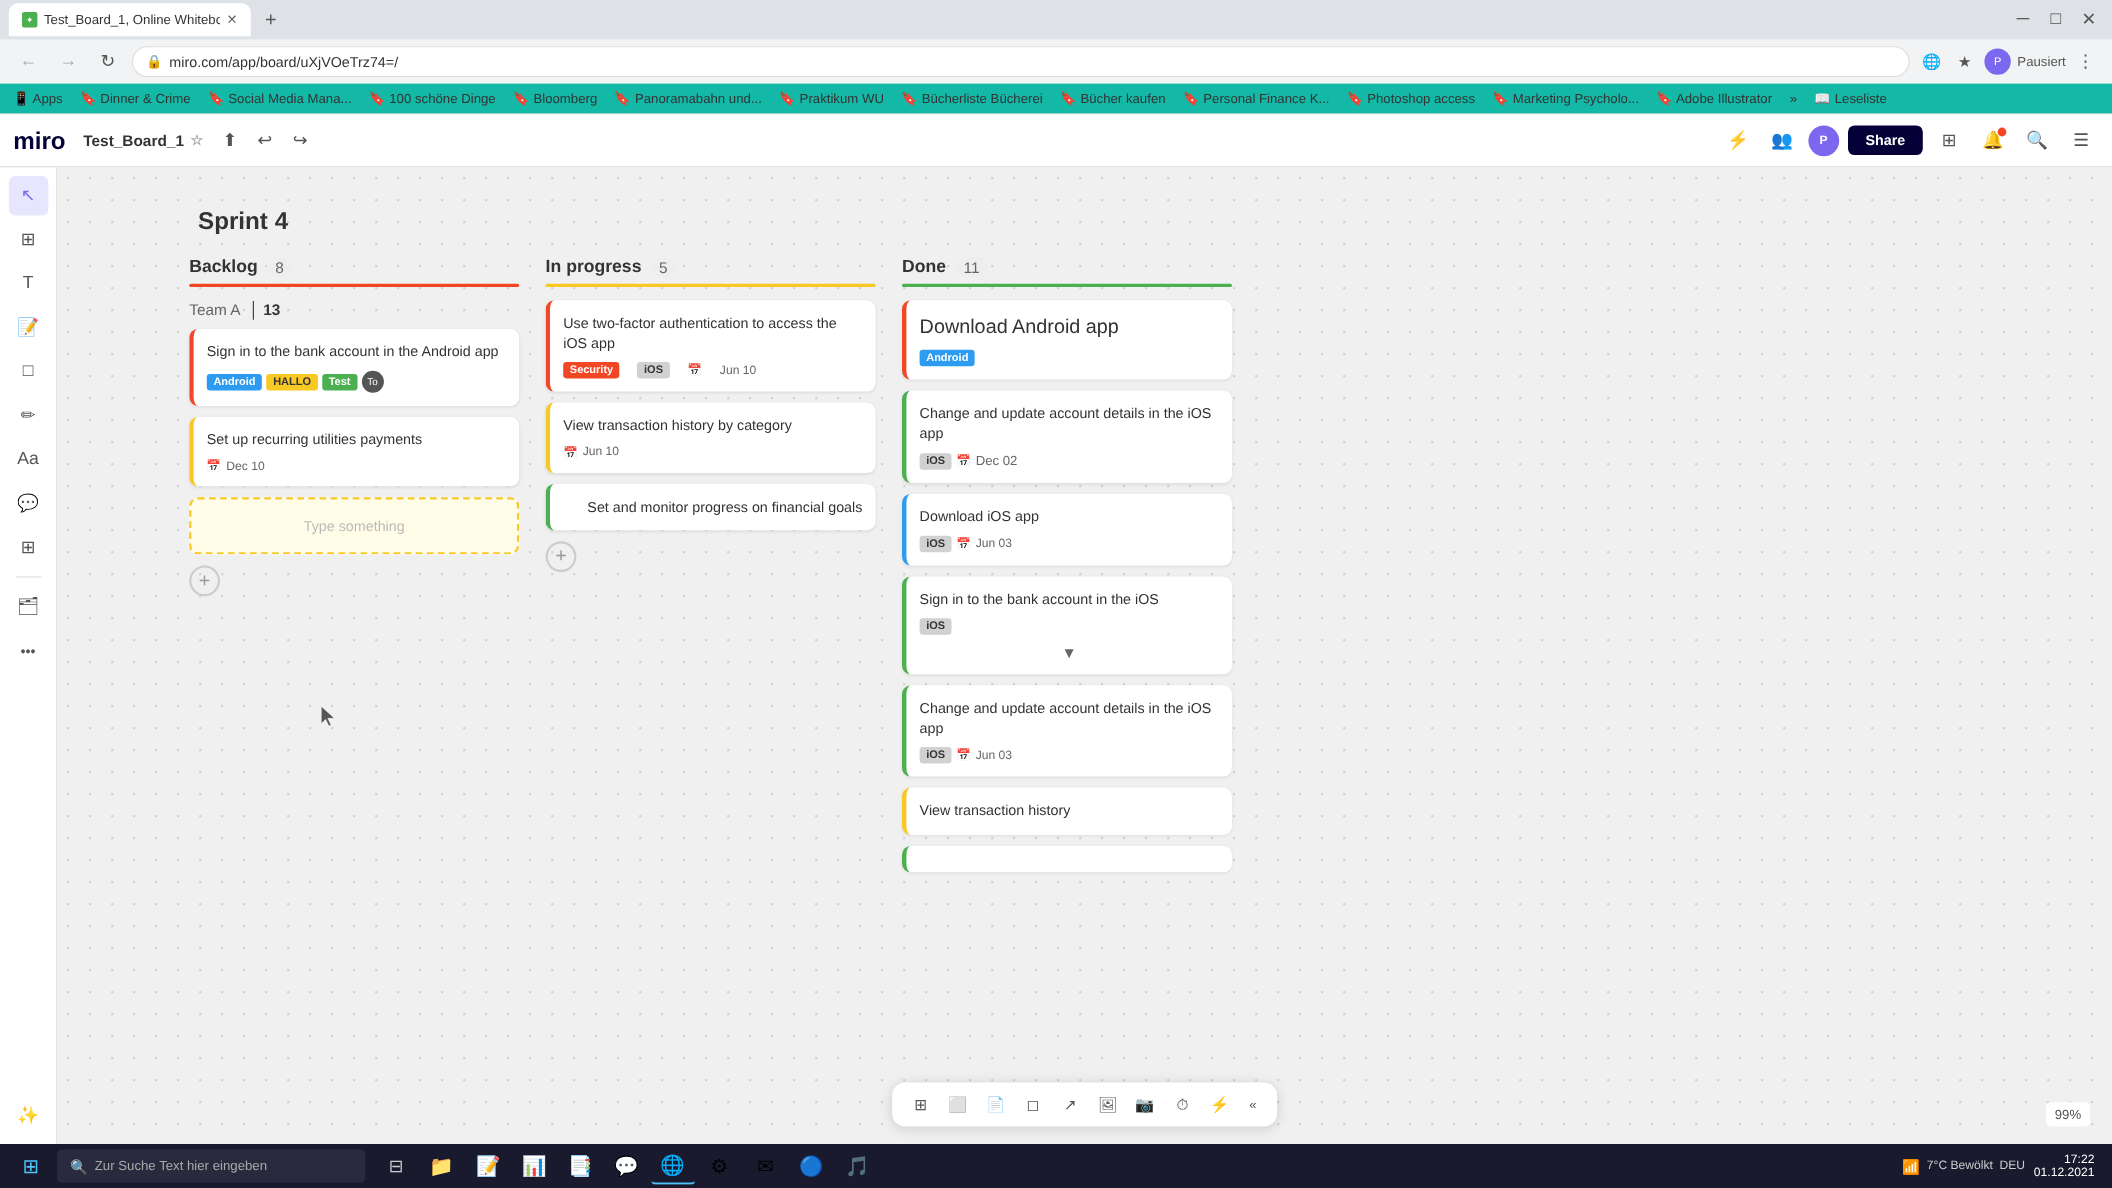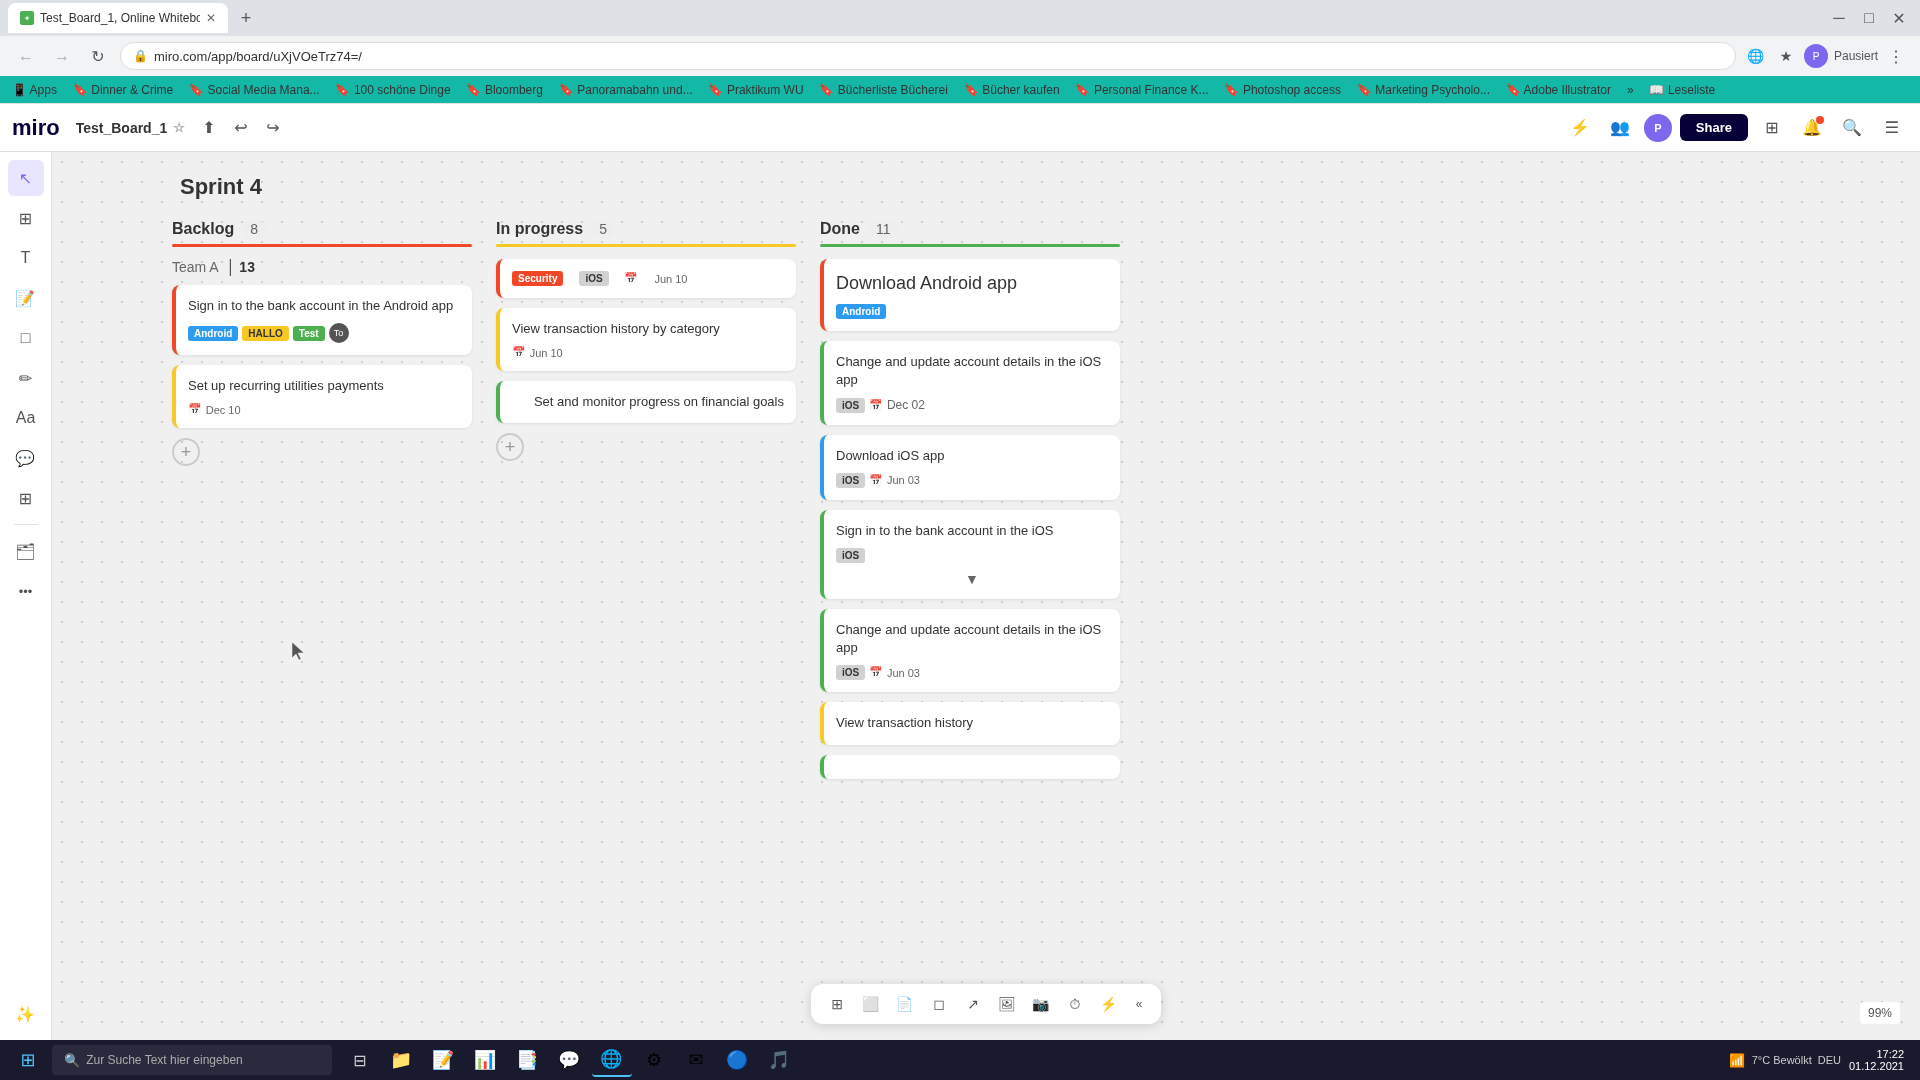--- a/index.html
+++ b/index.html
@@ -100,21 +100,21 @@
       <div style="width:36px;height:36px;display:flex;align-items:center;justify-content:center;border-radius:6px;cursor:pointer;color:#555;font-size:16px;">⊞</div>
       <div style="width:24px;height:1px;background:#e0e0e0;margin:4px 0;"></div>
       <div style="width:36px;height:36px;display:flex;align-items:center;justify-content:center;border-radius:6px;cursor:pointer;color:#555;font-size:16px;">🗂</div>
       <div style="width:36px;height:36px;display:flex;align-items:center;justify-content:center;border-radius:6px;cursor:pointer;color:#555;font-size:13px;">•••</div>
       <div style="flex:1;"></div>
       <div style="width:36px;height:36px;display:flex;align-items:center;justify-content:center;border-radius:6px;cursor:pointer;color:#555;font-size:16px;">✨</div>
     </div>
 
     <div style="flex:1;background:#f0f0f0;position:relative;overflow:hidden;background-image:radial-gradient(circle,#ccc 1px,transparent 1px);background-size:20px 20px;">
 
-      <div style="position:absolute;top:22px;left:120px;right:20px;">
+      <div style="position:absolute;top:36px;left:120px;right:20px;">
         <div style="font-size:22px;font-weight:700;color:#333;margin-bottom:20px;padding-left:8px;">Sprint 4</div>
 
         <div style="display:flex;gap:24px;">
 
           <div style="flex:1;min-width:280px;max-width:300px;">
             <div style="display:flex;align-items:center;gap:8px;margin-bottom:6px;">
               <span style="font-size:16px;font-weight:600;color:#333;">Backlog</span>
               <span style="font-size:14px;color:#666;background:#eee;padding:1px 8px;border-radius:10px;">8</span>
             </div>
             <div style="height:3px;background:#f24726;border-radius:2px;margin-bottom:12px;"></div>
@@ -133,32 +133,34 @@
             </div>
 
             <div style="background:#fff;border-radius:8px;padding:12px;margin-bottom:10px;border-left:4px solid #f8c825;cursor:pointer;box-shadow:0 1px 3px rgba(0,0,0,0.08);">
               <div style="font-size:13px;color:#333;line-height:1.4;margin-bottom:8px;font-weight:500;">Set up recurring utilities payments</div>
               <div style="display:flex;align-items:center;gap:4px;">
                 <span style="font-size:11px;color:#666;">📅</span>
                 <span style="font-size:11px;color:#666;">Dec 10</span>
               </div>
             </div>
 
+            <div style="border:2px dashed #f8c825;background:#fffde7;color:#bbb;font-size:13px;min-height:52px;display:flex;align-items:center;justify-content:center;border-radius:8px;margin-bottom:10px;cursor:text;">Type something</div>
 
             <div style="width:28px;height:28px;display:flex;align-items:center;justify-content:center;border-radius:50%;border:2px solid #ccc;color:#999;font-size:18px;cursor:pointer;margin-top:4px;">+</div>
           </div>
 
           <div style="flex:1;min-width:280px;max-width:300px;">
             <div style="display:flex;align-items:center;gap:8px;margin-bottom:6px;">
               <span style="font-size:16px;font-weight:600;color:#333;">In progress</span>
               <span style="font-size:14px;color:#666;background:#eee;padding:1px 8px;border-radius:10px;">5</span>
             </div>
             <div style="height:3px;background:#f8c825;border-radius:2px;margin-bottom:12px;"></div>
 
             <div style="background:#fff;border-radius:8px;padding:12px;margin-bottom:10px;border-left:4px solid #f24726;cursor:pointer;box-shadow:0 1px 3px rgba(0,0,0,0.08);">
+              <div style="font-size:13px;color:#333;line-height:1.4;margin-bottom:8px;font-weight:500;">Use two-factor authentication to access the iOS app</div>
               <div style="display:flex;align-items:center;gap:16px;flex-wrap:wrap;">
                 <span style="font-size:10px;padding:2px 6px;border-radius:3px;font-weight:600;color:#fff;background:#f24726;">Security</span>
                 <span style="font-size:10px;padding:2px 6px;border-radius:3px;font-weight:600;color:#333;background:#d1d1d1;">iOS</span>
                 <span style="font-size:11px;color:#666;">📅</span>
                 <span style="font-size:11px;color:#666;">Jun 10</span>
               </div>
             </div>
 
             <div style="background:#fff;border-radius:8px;padding:12px;margin-bottom:10px;border-left:4px solid #f8c825;cursor:pointer;box-shadow:0 1px 3px rgba(0,0,0,0.08);">
               <div style="font-size:13px;color:#333;line-height:1.4;margin-bottom:8px;font-weight:500;">View transaction history by category</div>

